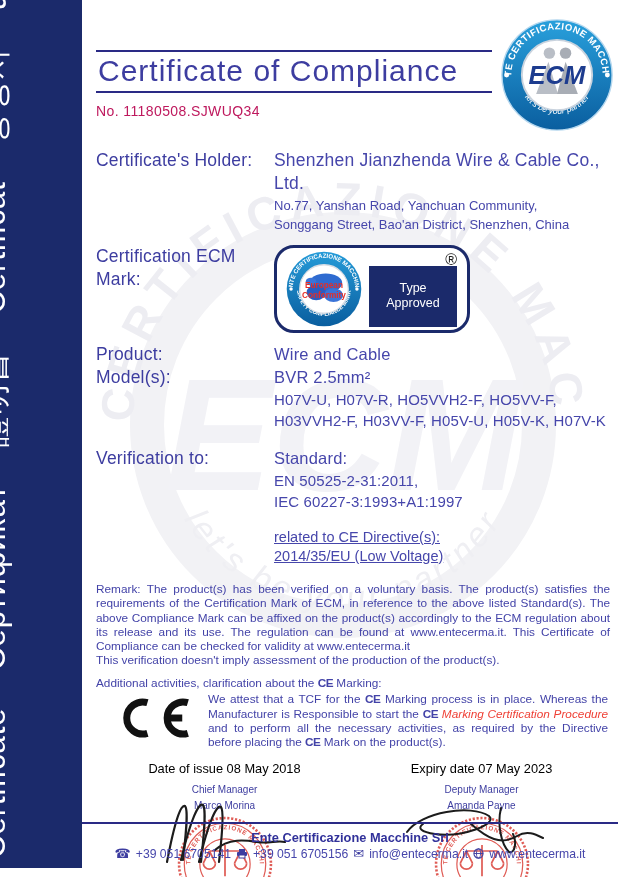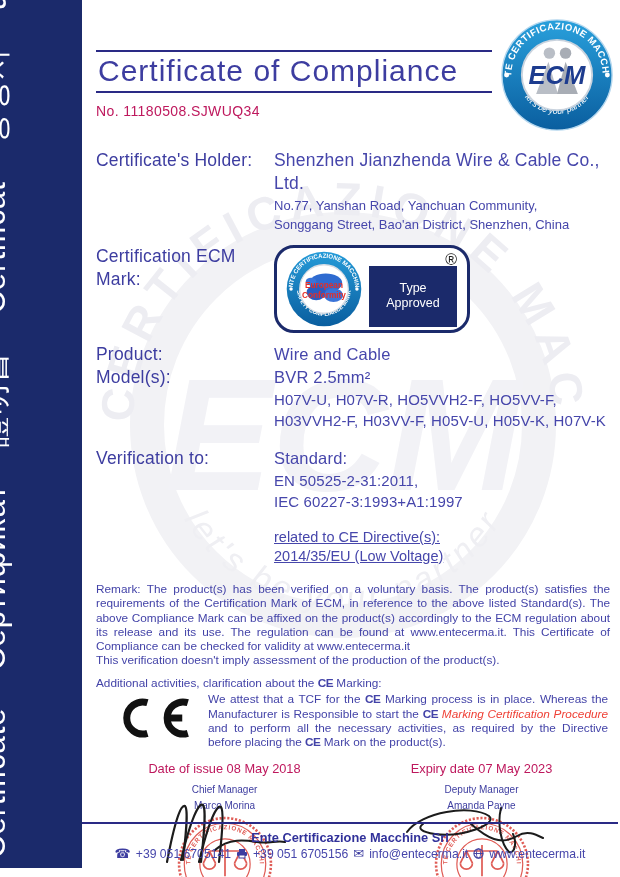--- a/index.html
+++ b/index.html
@@ -54,21 +54,21 @@
 
   .addl-intro { margin-top:8px; font-size:11.8px; line-height:14.5px; color:#4343a8; }
   .ce-inline { font-weight:700; letter-spacing:-0.5px; color:inherit; }
   .ce-block { display:flex; margin-top:2px; }
   .ce-mark { flex:none; width:78px; margin:4px 16px 0 18px; }
   .ce-text { flex:1; font-size:11.8px; line-height:14.3px; color:#4343a8; text-align:justify; padding-right:2px; }
   .red-italic { color:#ef4136; font-style:italic; }
 
   .dates-row { display:flex; margin-top:12px; }
   .dates-row > div, .sig-row > div { width:50%; text-align:center; }
-  .date-text { font-size:12.8px; color:#be185d; }
+  .date-text { font-size:12.8px; color:#000000; }
   .sig-row { display:flex; margin-top:6px; }
   .sig-role, .sig-name { font-size:10px; line-height:16px; color:#3d3da0; }
   .stamp-wrap { position:relative; height:110px; margin-top:-4px; }
   .stamp { position:absolute; left:50%; top:2px; transform:translateX(-50%); opacity:0.92; }
   .signature { position:absolute; left:50%; top:-20px; transform:translateX(-50%); }
 
   
   .footer { position:absolute; left:82px; right:2px; top:822px; z-index:2; }
   .footer-line { border-top:2px solid #2a2a85; }
   .footer-company { margin-top:6px; text-align:center; font-size:12.8px; font-weight:700; color:#31319a; }

